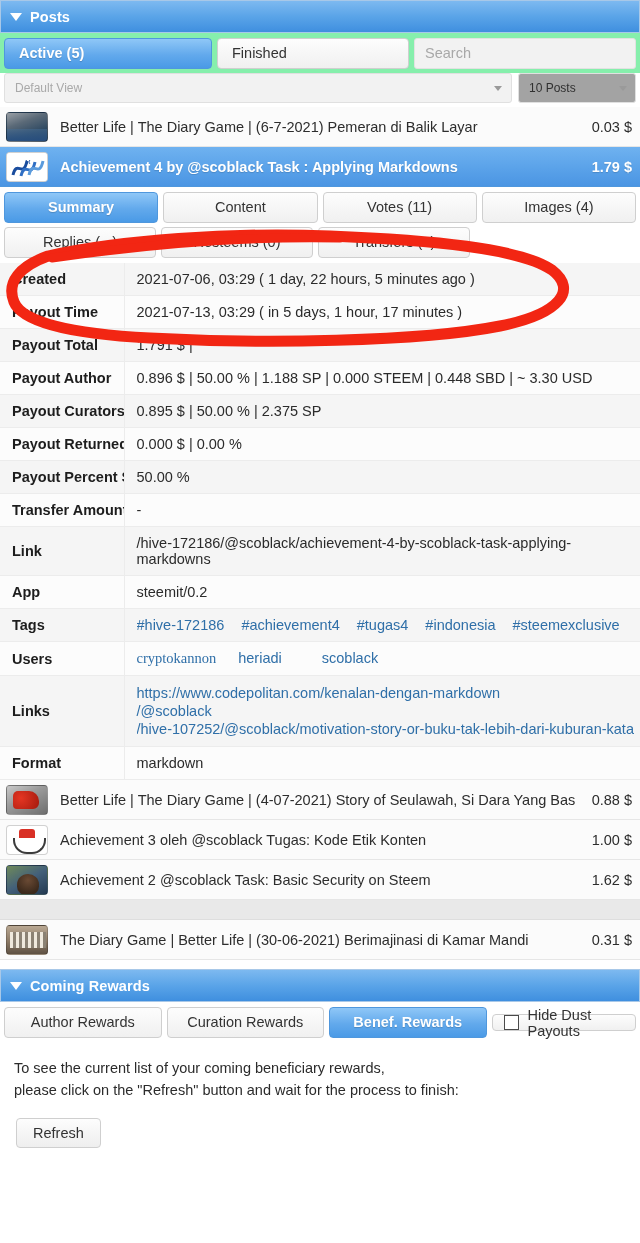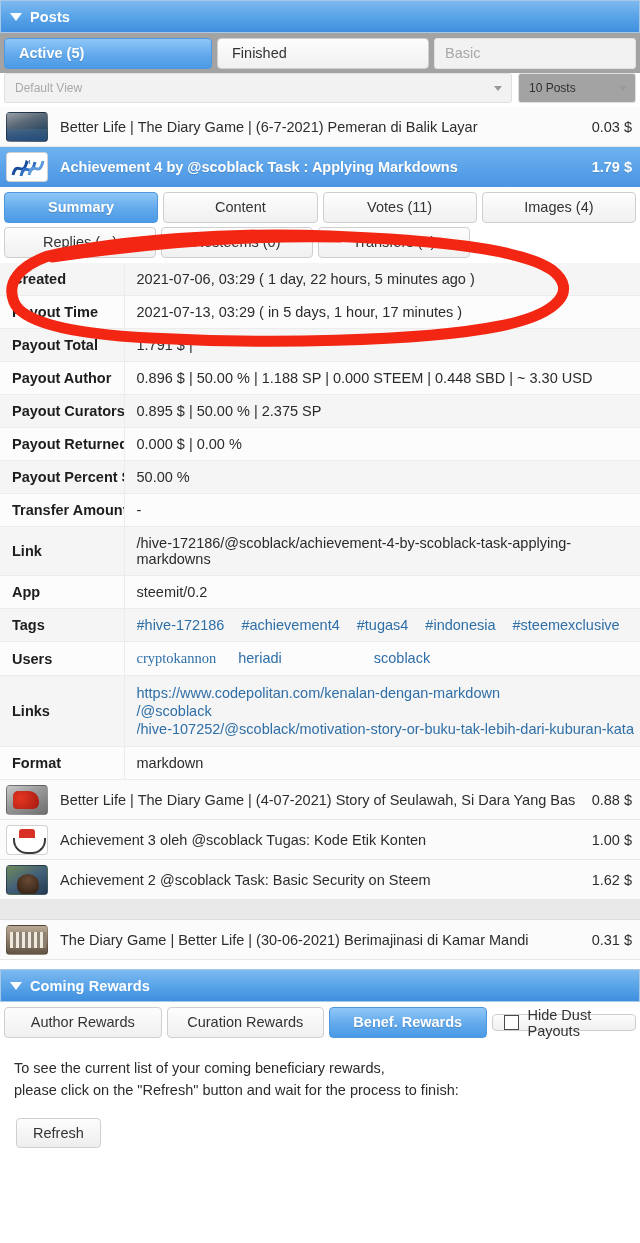--- a/index.html
+++ b/index.html
@@ -27,38 +27,38 @@
     border-left: 6px solid transparent;
     border-right: 6px solid transparent;
     border-top: 8px solid #ffffff;
     margin-right: 8px;
   }
 
   
   .toolbar {
     display: flex; align-items: flex-start; gap: 5px;
     padding: 5px 4px 4px 4px;
-    background: #a3a3a3;
+    background: #86efac;
   }
   .tab-btn {
     height: 31px; line-height: 29px;
     border: 1px solid #cfcfcf; border-radius: 4px;
     background: linear-gradient(to bottom,#fdfdfd,#f0f0f0);
     font-size: 14.5px; color: #333;
     padding: 0 12px; text-align: center;
     white-space: nowrap;
   }
   .tab-btn.active {
     background: linear-gradient(to bottom,#8fc7f7 0%, #62a9ec 55%, #4a9ae6 100%);
     border: 1px solid #4f97dd;
     color: #ffffff; font-weight: bold;
     text-shadow: 0 1px 1px rgba(0,0,0,.18);
   }
   .tab-active-w { width: 208px; text-align: left; padding-left: 14px; }
-  .tab-fin-w { width: 212px; text-align: left; padding-left: 14px; }
+  .tab-fin-w { width: 192px; text-align: left; padding-left: 14px; }
   .search-box {
     flex: 1; height: 31px; line-height: 29px;
     border: 1px solid #e2e2e2; border-radius: 3px;
     background: #f2f2f2; color: #a8a8a8;
     font-size: 14.5px; padding: 0 10px;
   }
 
   
   .select-row { display: flex; gap: 6px; padding: 0 4px 4px 4px; background:#fff; }
   .select {
@@ -125,21 +125,21 @@
     white-space: nowrap; overflow: hidden;
     border-right: 1px solid #ececec;
   }
   td.val { color: #2b2b2b; }
   .lnk { color: #2f6fa8; }
   .val-links div { padding: 1px 0; }
   .tagwrap { white-space: nowrap; overflow: hidden; }
   .tagwrap span { margin-right: 17px; color: #2f6fa8; }
   .userwrap span { color: #2f6fa8; }
   .userwrap span.u1 { margin-right: 22px; font-family: Liberation Serif, serif; }
-  .userwrap span.u2 { margin-right: 92px; }
+  .userwrap span.u2 { margin-right: 40px; }
 
   
   .grey-sep { height: 20px; background: #e9e9e9; border-bottom: 1px solid #dedede; }
   .white-gap { height: 9px; background: #ffffff; }
 
   
   .cr-tabs { display:flex; gap:5px; padding: 5px 4px; align-items:center; }
   .cr-tabs .tab-btn { flex: 1; }
   .checkwrap {
     flex: 1; height: 17px; display: flex; align-items: center; gap: 9px;
@@ -186,21 +186,21 @@
 <div id="app">
 
   <div class="panel-header">
     <span class="caret-down"></span>
     <span>Posts</span>
   </div>
 
   <div class="toolbar">
     <div class="tab-btn active tab-active-w">Active (5)</div>
     <div class="tab-btn tab-fin-w">Finished</div>
-    <div class="search-box">Basic</div>
+    <div class="search-box">Search</div>
   </div>
 
   <div class="select-row">
     <div class="select wide">
       <span>Default View</span>
       <span class="mini-caret"></span>
     </div>
     <div class="select narrow">
       <span>10 Posts</span>
       <span class="mini-caret"></span>

